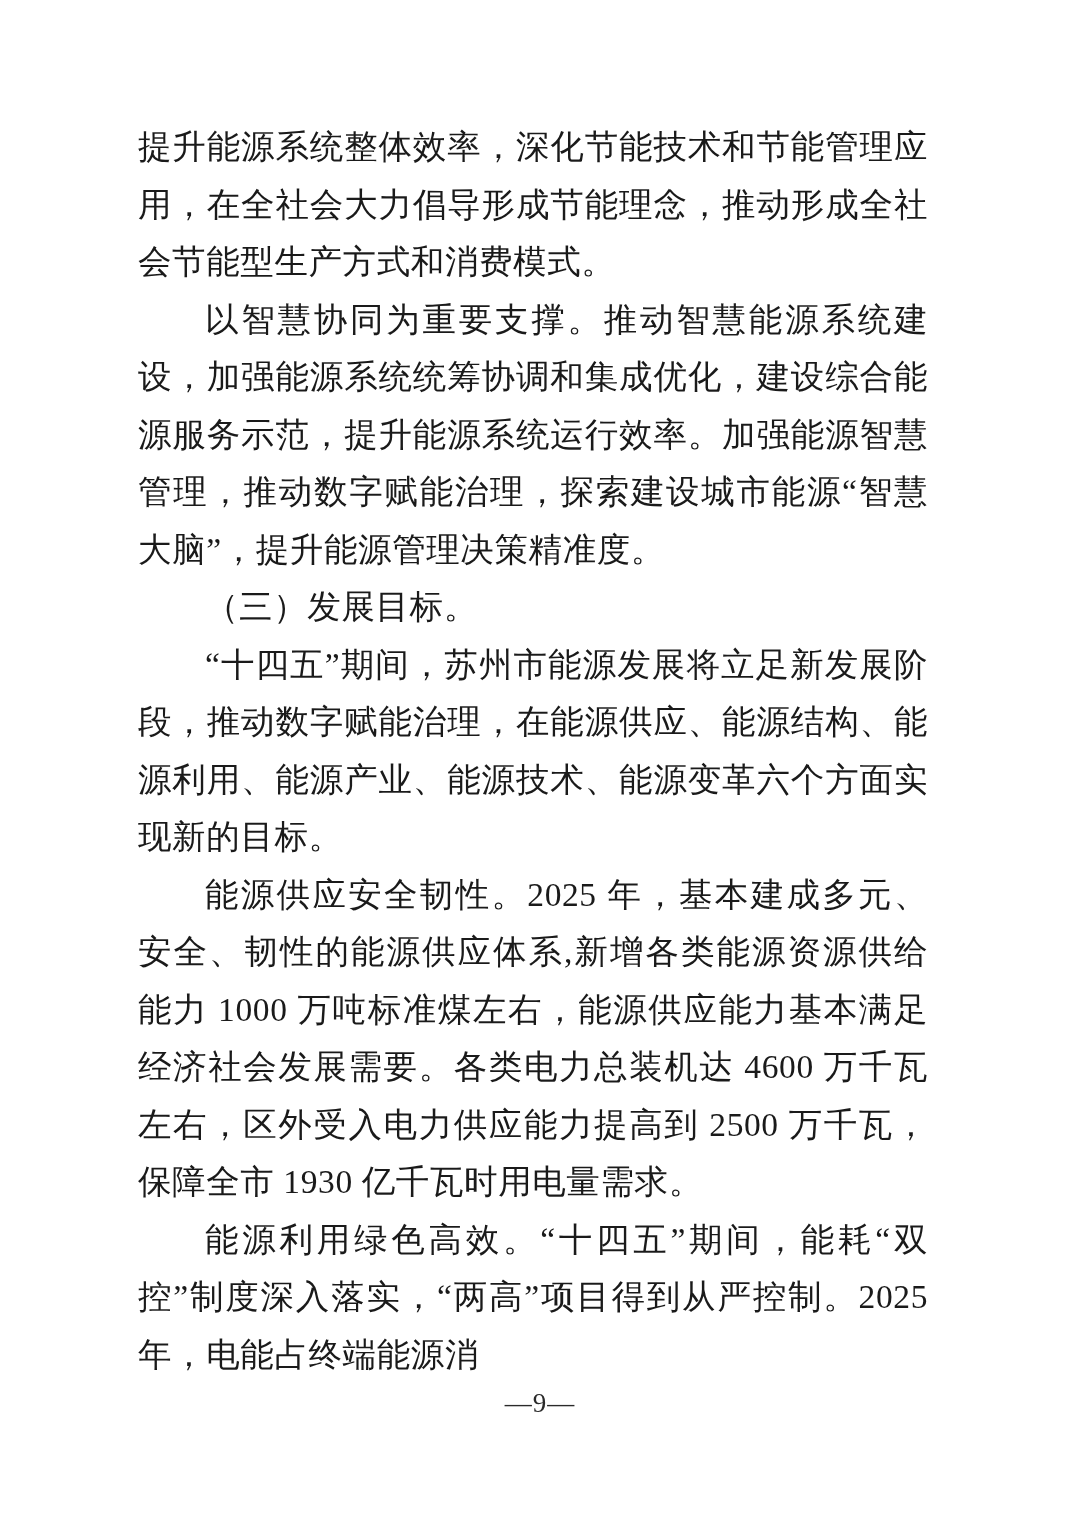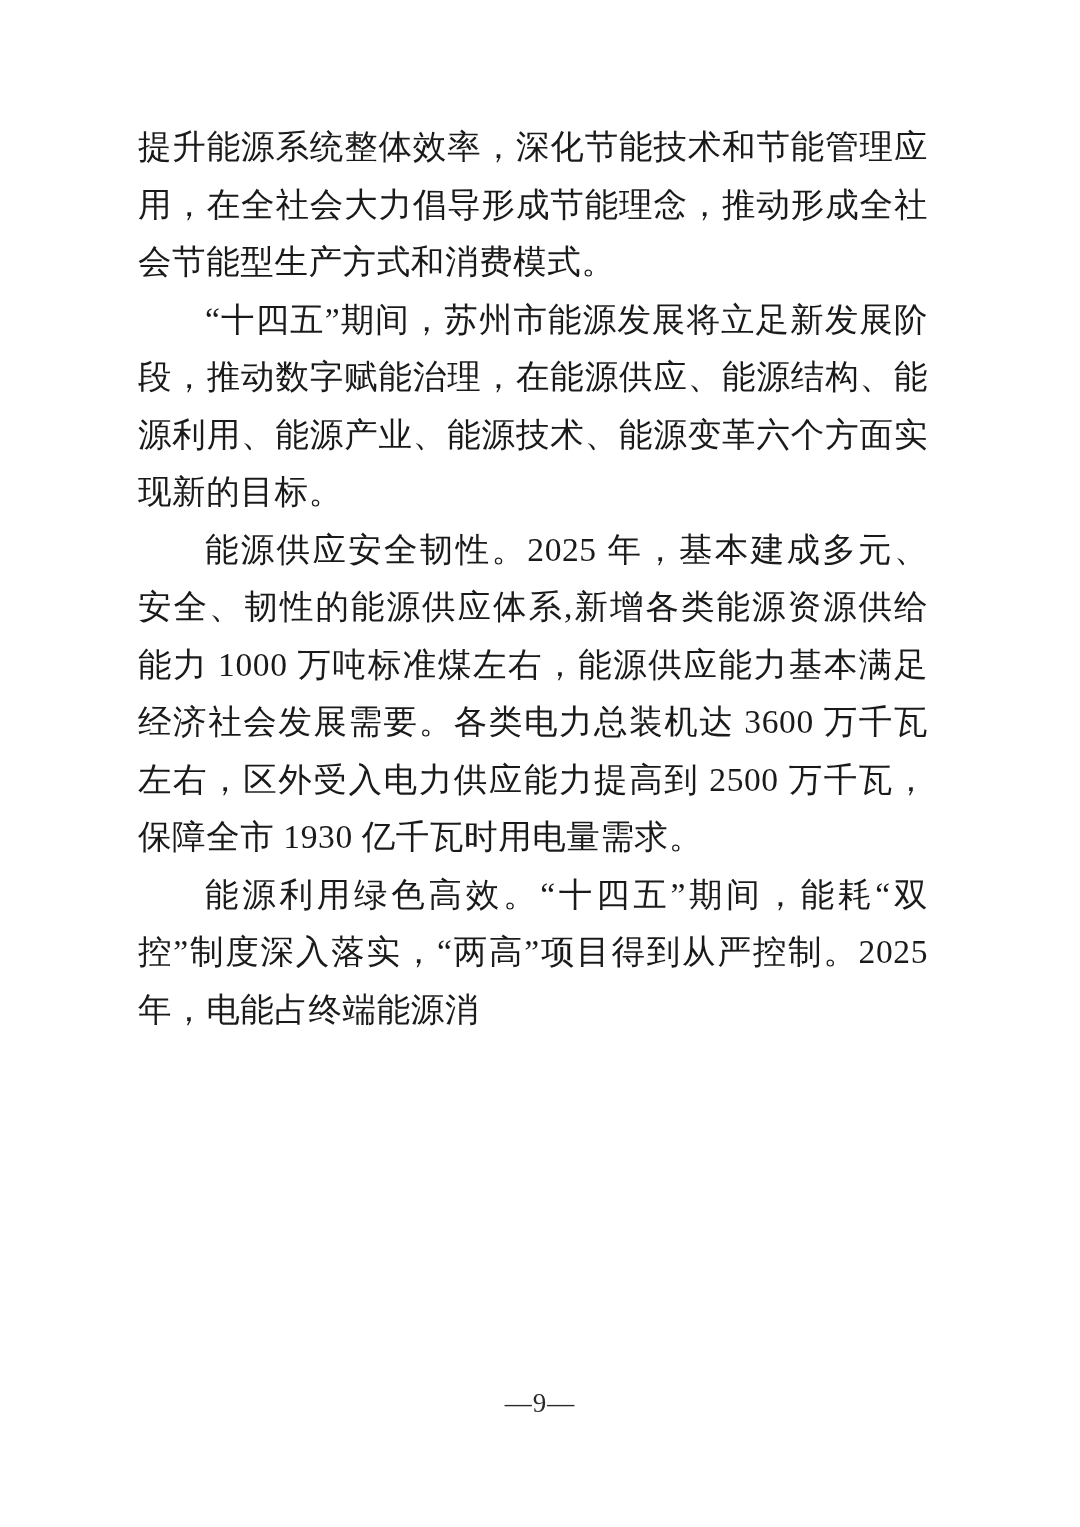--- a/index.html
+++ b/index.html
@@ -47,18 +47,20 @@
     color: #2a2a2a;
     font-family: "Liberation Serif", "DejaVu Serif", serif;
   }
 </style>
 </head>
 <body>
 
 <div class="page">
   <div class="content">
     <p class="para">提升能源系统整体效率，深化节能技术和节能管理应用，在全社会大力倡导形成节能理念，推动形成全社会节能型生产方式和消费模式。</p>
+    <p class="para indent">以智慧协同为重要支撑。推动智慧能源系统建设，加强能源系统统筹协调和集成优化，建设综合能源服务示范，提升能源系统运行效率。加强能源智慧管理，推动数字赋能治理，探索建设城市能源“智慧大脑”，提升能源管理决策精准度。</p>
+    <p class="para indent">（三）发展目标。</p>
     <p class="para indent">“十四五”期间，苏州市能源发展将立足新发展阶段，推动数字赋能治理，在能源供应、能源结构、能源利用、能源产业、能源技术、能源变革六个方面实现新的目标。</p>
-    <p class="para indent">能源供应安全韧性。2025 年，基本建成多元、安全、韧性的能源供应体系,新增各类能源资源供给能力 1000 万吨标准煤左右，能源供应能力基本满足经济社会发展需要。各类电力总装机达 3600 万千瓦左右，区外受入电力供应能力提高到 2500 万千瓦，保障全市 1930 亿千瓦时用电量需求。</p>
+    <p class="para indent">能源供应安全韧性。2025 年，基本建成多元、安全、韧性的能源供应体系,新增各类能源资源供给能力 1000 万吨标准煤左右，能源供应能力基本满足经济社会发展需要。各类电力总装机达 4600 万千瓦左右，区外受入电力供应能力提高到 2500 万千瓦，保障全市 1930 亿千瓦时用电量需求。</p>
     <p class="para indent">能源利用绿色高效。“十四五”期间，能耗“双控”制度深入落实，“两高”项目得到从严控制。2025 年，电能占终端能源消</p>
   </div>
   <div class="footer">—9—</div>
 </div>
 
 </body></html>

